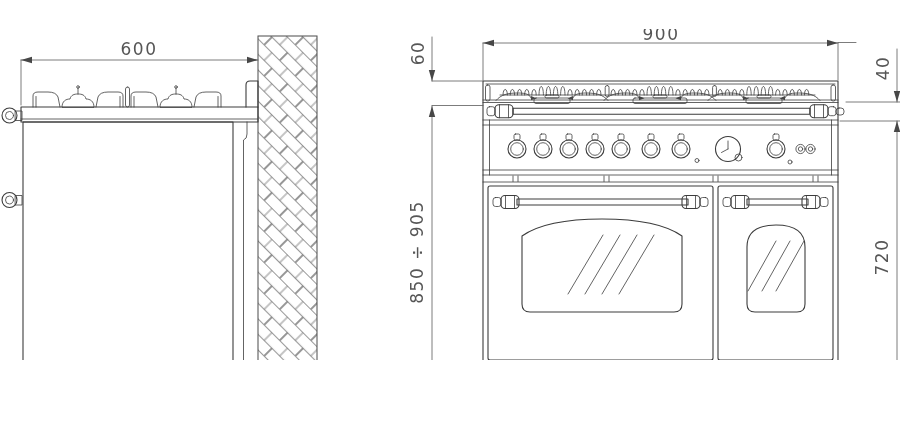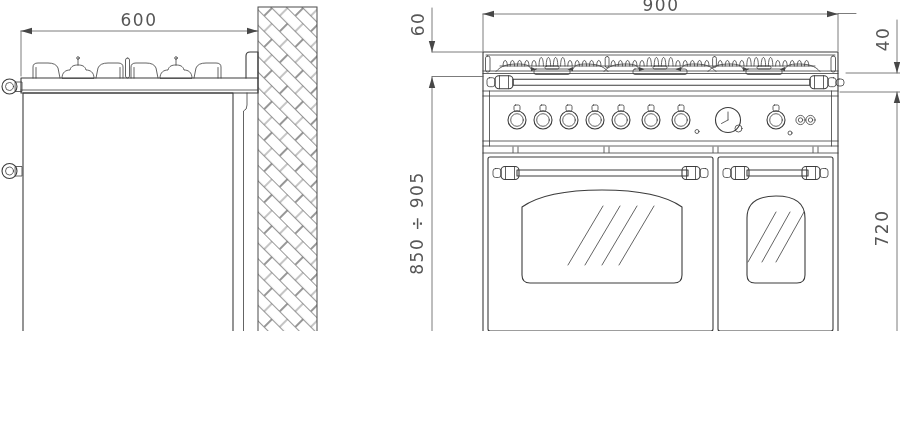--- a/index.html
+++ b/index.html
@@ -1,17 +1,17 @@
 <!DOCTYPE html>
 <html><head>
 <meta charset="utf-8">
 <style>
   html,body{margin:0;padding:0;background:#fff;}
   .sheet{position:relative;width:900px;height:331px;background:#ffffff;overflow:hidden;
-         font-family:"DejaVu Sans",sans-serif;}
+         font-family:"DejaVu Sans",sans-serif;margin-top:29px;}
   svg{position:absolute;left:0;top:0;}
   .ln {fill:none;stroke:#3c3c3c;stroke-width:1.1;stroke-linecap:round;stroke-linejoin:round;}
   .ln2{fill:none;stroke:#3c3c3c;stroke-width:.8;stroke-linecap:round;stroke-linejoin:round;}
   .dim{fill:none;stroke:#5a5a5a;stroke-width:.8;stroke-linecap:round;}
   .arr{fill:#474747;stroke:none;}
   .dimlbl{font-family:"DejaVu Sans",sans-serif;font-size:17px;fill:#565656;letter-spacing:1.5px;}
   .badgetxt{font-family:"DejaVu Sans",sans-serif;font-size:6px;fill:#3c3c3c;letter-spacing:.4px;font-weight:bold;}
   .badgeyr{font-family:"DejaVu Sans",sans-serif;font-size:4px;fill:#3c3c3c;}
 </style>
 </head>

